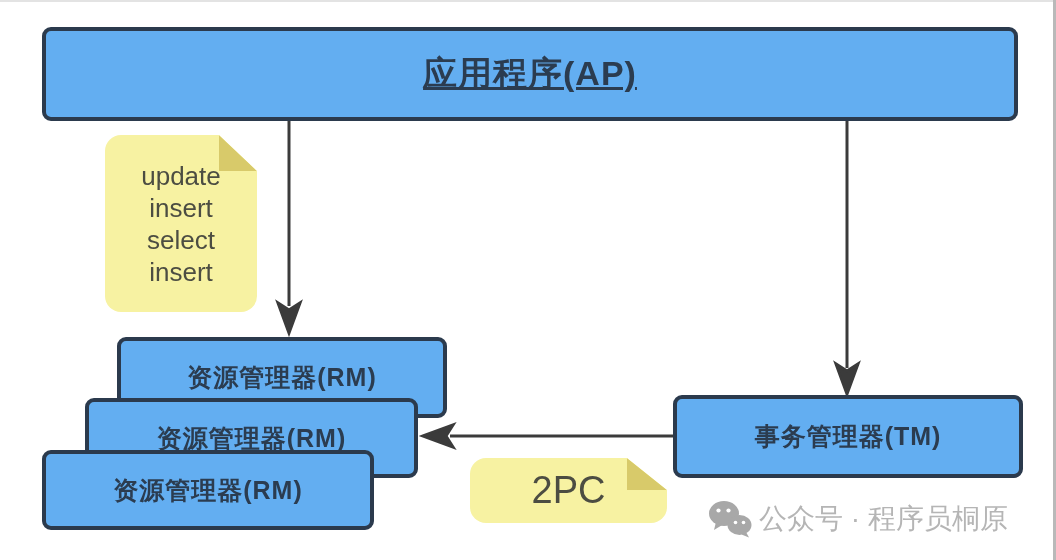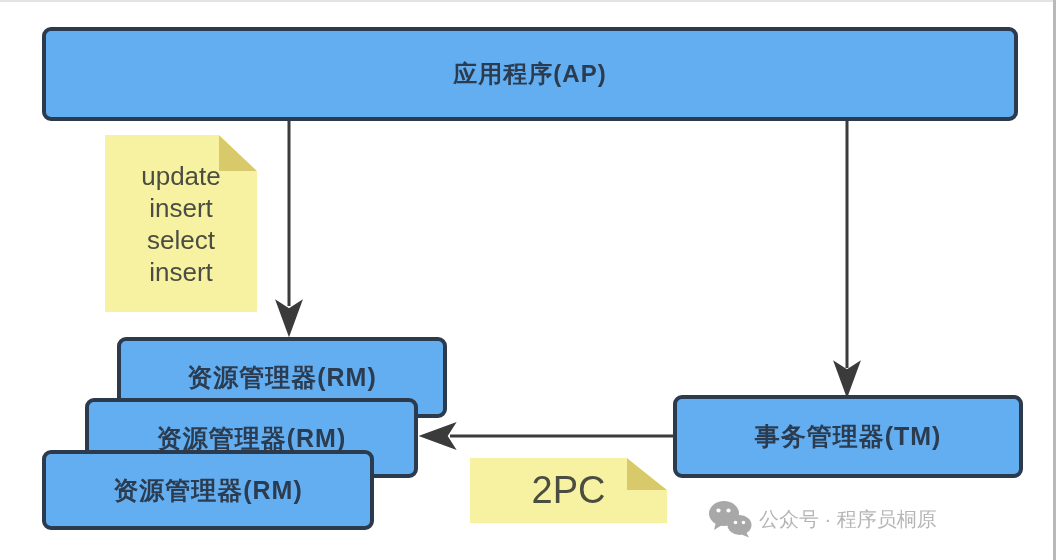--- a/index.html
+++ b/index.html
@@ -15,53 +15,54 @@
     background:#63aef1;
     border:4px solid #2b3a4d;
     border-radius:9px;
     box-sizing:border-box;
     display:flex;align-items:center;justify-content:center;
     color:#2b3c50;
     font-weight:bold;
     letter-spacing:1px;
   }
   .bluebox .lbl{white-space:nowrap;}
-  .box-ap{left:42px;top:27px;width:976px;height:94px;font-size:24px;}
+  .box-ap{left:42px;top:27px;width:976px;height:94px;font-size:34px;text-decoration:underline;}
   .box-rm-back{left:117px;top:337px;width:330px;height:81px;font-size:25px;}
   .box-rm-mid{left:85px;top:398px;width:333px;height:80px;font-size:25px;}
   .box-rm-front{left:42px;top:450px;width:332px;height:80px;font-size:25px;}
   .box-tm{left:673px;top:395px;width:350px;height:83px;font-size:25px;justify-content:center;}
 
   .note{
     position:absolute;
     background:#f7f2a2;
     box-sizing:border-box;
     display:flex;flex-direction:column;align-items:center;justify-content:center;
     color:#4c4d42;
+    border-radius:16px;
   }
   .note-sql{
     left:105px;top:135px;width:152px;height:177px;
     font-size:26px;line-height:32px;
     clip-path:polygon(0 0,114px 0,100% 36px,100% 100%,0 100%);
   }
   .note-2pc{
     left:470px;top:458px;width:197px;height:65px;
     font-size:38px;
     clip-path:polygon(0 0,157px 0,100% 32px,100% 100%,0 100%);
   }
   .fold{position:absolute;top:0;right:0;background:#d8ca6a;}
   .note-sql .fold{width:38px;height:36px;clip-path:polygon(0 0,100% 100%,0 100%);}
   .note-2pc .fold{width:40px;height:32px;clip-path:polygon(0 0,100% 100%,0 100%);}
 
   .overlay{position:absolute;left:0;top:0;pointer-events:none;}
 
   .watermark{
     position:absolute;left:708px;top:498px;width:310px;height:42px;
     display:flex;align-items:center;
-    color:#b5b5b5;font-size:20px;white-space:nowrap;
+    color:#b5b5b5;font-size:28px;white-space:nowrap;
   }
   .watermark .wicon{margin-right:7px;flex:0 0 auto;}
 
   .z1{z-index:1}.z2{z-index:2}.z3{z-index:3}.z4{z-index:4}
 </style>
 </head>
 <body>
 
 <div class="canvas">
 

